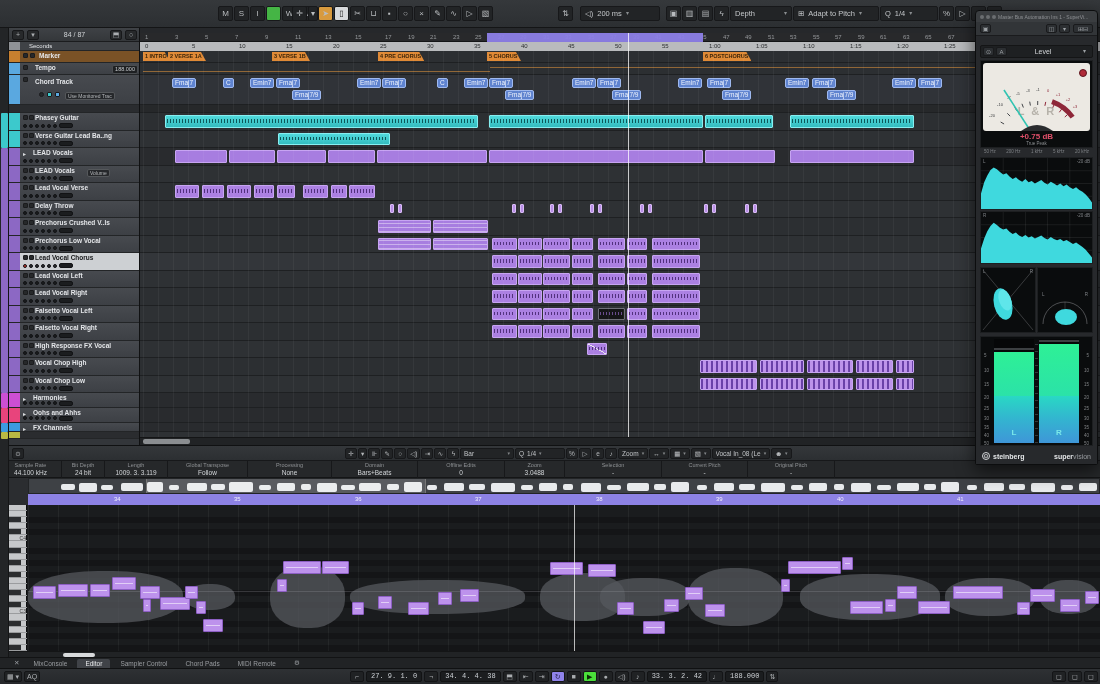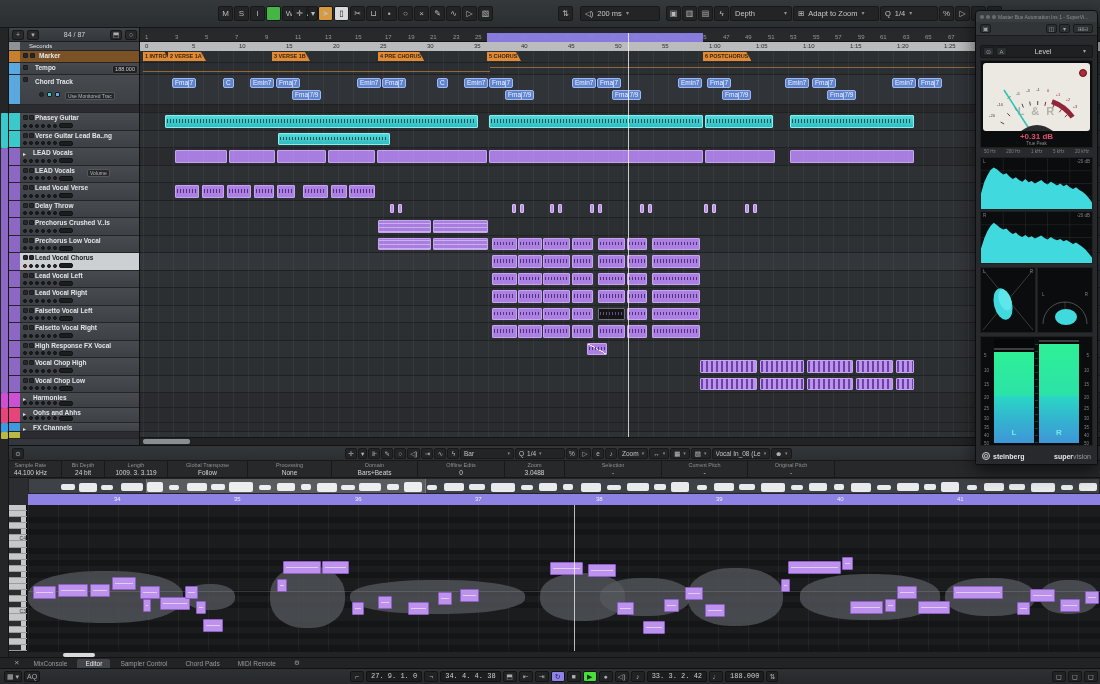--- a/index.html
+++ b/index.html
@@ -171,21 +171,21 @@
       <div class="tb-btn">▤</div>
     </div>
     <div class="tb-grp" style="left:714px">
       <div class="tb-btn">ϟ</div>
       <div class="tb-dd" style="width:62px">
         <span>Depth</span>
           <span class="car" style="margin-left:auto">▾</span>
       </div>
       <div class="tb-dd" style="width:86px">
         <span>⊞</span>
-        <span>Adapt to Zoom</span>
+        <span>Adapt to Pitch</span>
           <span class="car">▾</span>
       </div>
       <div class="tb-dd" style="width:58px">
         <span>Q</span>
         <span>1/4</span>
           <span class="car">▾</span>
       </div>
       <div class="tb-btn">%</div>
       <div class="tb-btn">▷</div>
       <div class="tb-btn">e</div>
@@ -1211,21 +1211,21 @@
               <text x="85" y="38" font-size="4" text-anchor="middle" fill="#8e2638" font-family="Liberation Sans, sans-serif">+2</text>
               <line x1="76.33583958711398" y1="49.257354213751995" x2="78.68698059628387" y2="46.02128623625221" stroke="#8e2638" stroke-width="1"></line>
               <text x="92" y="44.5" font-size="4" text-anchor="middle" fill="#8e2638" font-family="Liberation Sans, sans-serif">+3</text>
               <line x1="81.79144066152848" y1="54.084062317625055" x2="84.71685546800516" y2="51.356068877375066" stroke="#8e2638" stroke-width="1"></line>
             </g>
           <text x="54" y="52" font-size="11" font-weight="bold" fill="#b6b2aa" text-anchor="middle" letter-spacing="2" font-family="Liberation Sans, sans-serif">L &amp; R</text>
           <line x1="54" y1="78" x2="21" y2="27" stroke="#2fc4b2" stroke-width="1.6"></line>
           <circle cx="100" cy="10" r="3.5" fill="#b02a38" stroke="#5c151e"></circle>
           <path d="M 38 68 Q 54 56 70 68 Z" fill="#2a2c2e"></path>
         </svg>
-        <div style="position:absolute;left:0;top:71px;width:100%;text-align:center;font-size:8px;color:#e0506a;font-weight:bold">+0.31 dB</div>
+        <div style="position:absolute;left:0;top:71px;width:100%;text-align:center;font-size:8px;color:#e0506a;font-weight:bold">+0.75 dB</div>
         <div style="position:absolute;left:0;top:80px;width:100%;text-align:center;font-size:4.5px;color:#8a8d90">True Peak</div>
       </div>
       <div style="position:absolute;left:4px;top:113px;width:113px;height:6px;display:flex;justify-content:space-between;padding:0 4px" id="freqRow">
           <div style="font-size: 4.5px; color: rgb(125, 128, 132);">50 Hz</div>
           <div style="font-size: 4.5px; color: rgb(125, 128, 132);">200 Hz</div>
           <div style="font-size: 4.5px; color: rgb(125, 128, 132);">1 kHz</div>
           <div style="font-size: 4.5px; color: rgb(125, 128, 132);">5 kHz</div>
           <div style="font-size: 4.5px; color: rgb(125, 128, 132);">20 kHz</div>
         </div>
       <div class="panel" style="top:121px;height:53px" id="specL">

